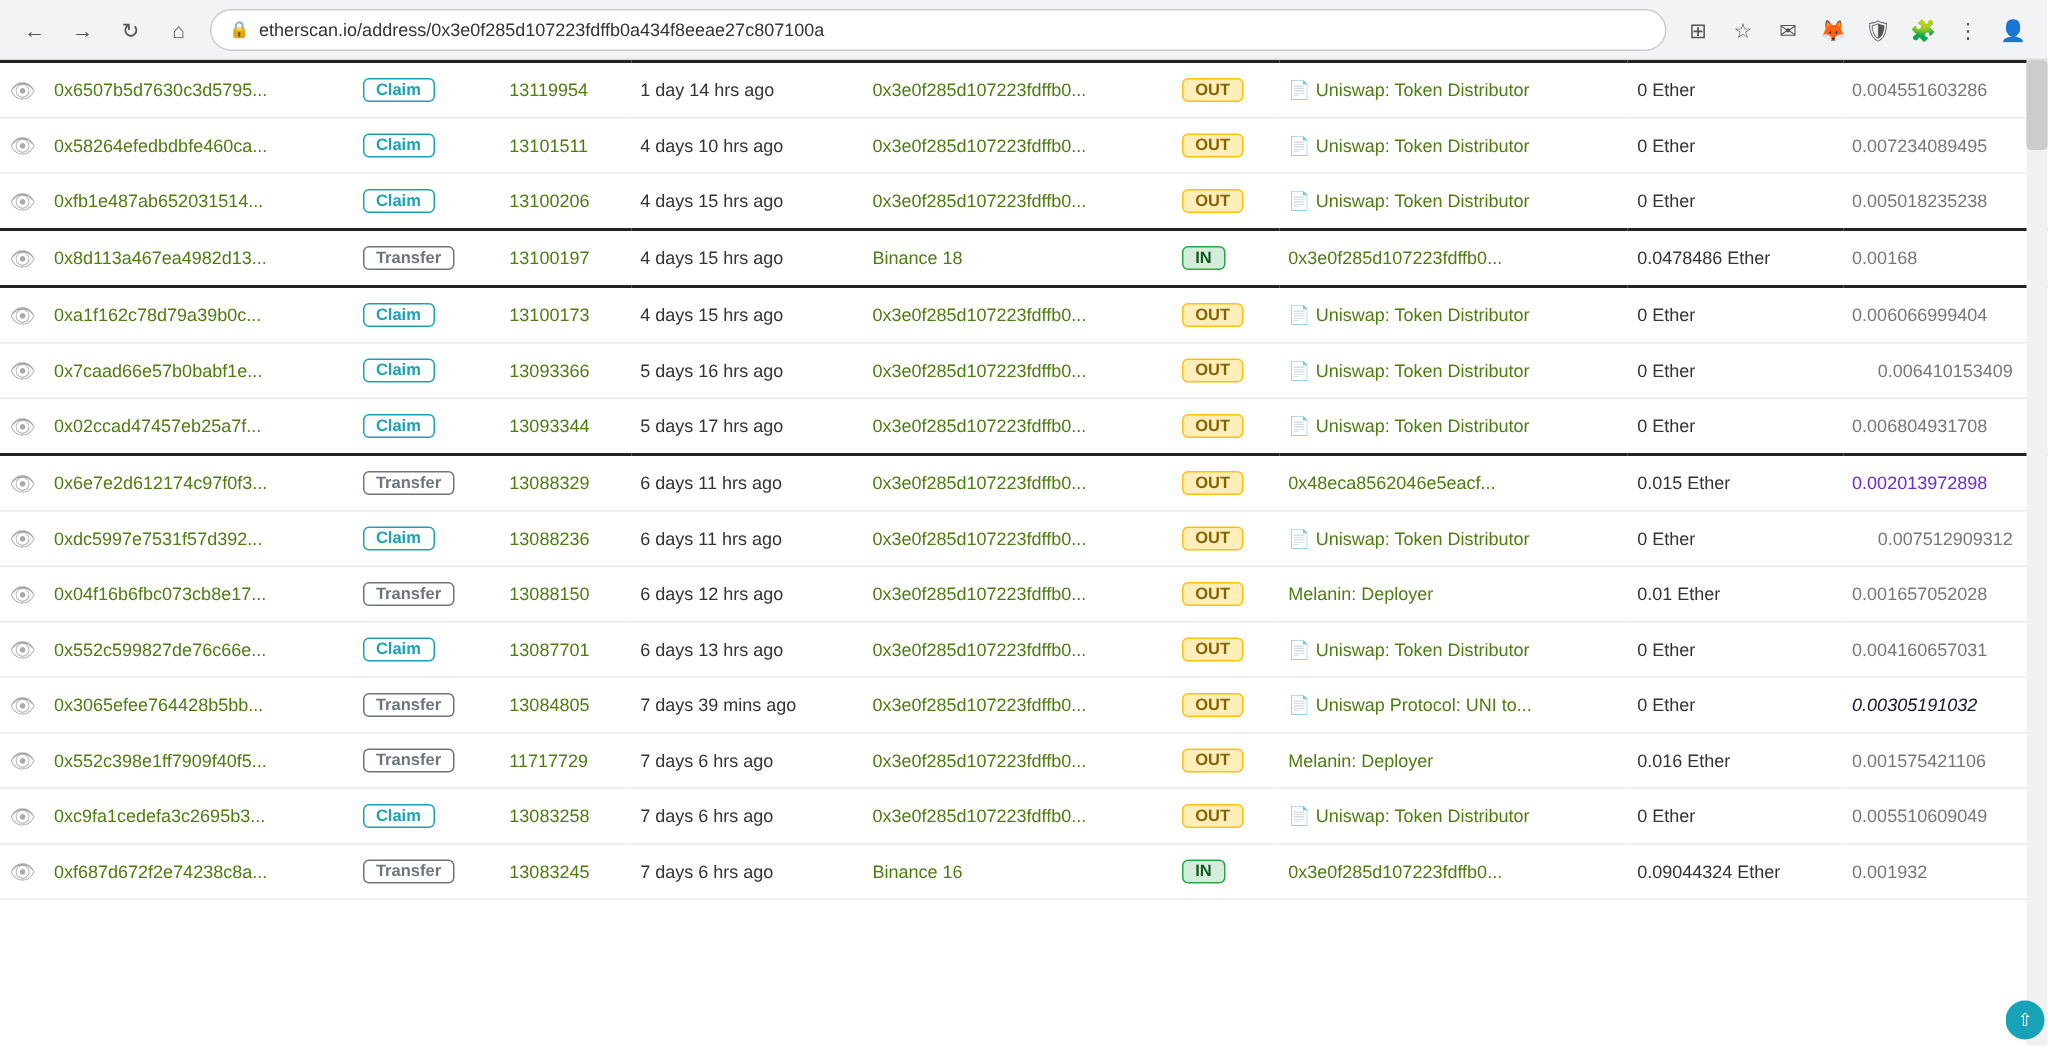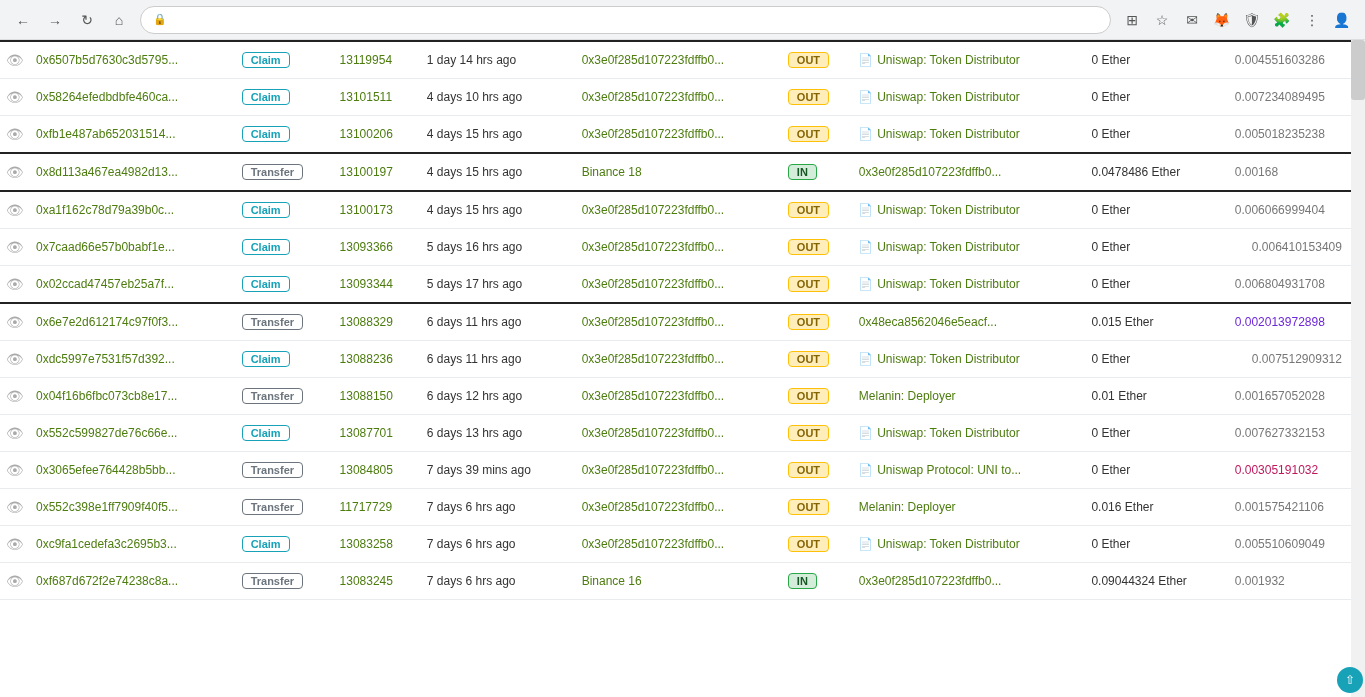--- a/index.html
+++ b/index.html
@@ -188,20 +188,21 @@
 
 <div class="browser-bar">
   <div class="browser-nav">
     <button class="nav-btn">←</button>
     <button class="nav-btn">→</button>
     <button class="nav-btn">↻</button>
     <button class="nav-btn">⌂</button>
   </div>
   <div class="address-bar">
     <span class="lock-icon">🔒</span>
+    <span>etherscan.io/address/0x3e0f285d107223fdffb0a434f8eeae27c807100a</span>
   </div>
   <div class="browser-icons">
     <button class="browser-icon-btn">⊞</button>
     <button class="browser-icon-btn">☆</button>
     <button class="browser-icon-btn">✉</button>
     <button class="browser-icon-btn">🦊</button>
     <button class="browser-icon-btn">🛡</button>
     <button class="browser-icon-btn">🧩</button>
     <button class="browser-icon-btn">⋮</button>
     <button class="browser-icon-btn">👤</button>
@@ -510,21 +511,21 @@
     </td>
     <td><a class="tx-link">0x3e0f285d107223fdffb0...</a></td>
     <td>
       <span class="dir-badge dir-out">OUT</span>
     </td>
     <td><span style="color:#555;">📄</span> <a class="tx-link">Uniswap: Token Distributor</a></td>
     <td>
       <span>0 Ether</span>
     </td>
     <td style="color:#777;">
-      <span>0.007627332153</span>
+      <span>0.004160657031</span>
     </td>
   </tr>
           <tr>
     <td class="eye-col">
       <span class="eye-icon">👁</span>
     </td>
     <td>
       <a class="tx-link">0x3065efee764428b5bb...</a>
     </td>
     <td>
@@ -537,21 +538,21 @@
       <span>7 days 39 mins ago</span>
     </td>
     <td><a class="tx-link">0x3e0f285d107223fdffb0...</a></td>
     <td>
       <span class="dir-badge dir-out">OUT</span>
     </td>
     <td><span style="color:#555;">📄</span> <a class="tx-link">Uniswap Protocol: UNI to...</a></td>
     <td>
       <span>0 Ether</span>
     </td>
-    <td style="color:#be185d;">
+    <td style="color:#0f172a;font-style:italic;">
       <span>0.00305191032</span>
     </td>
   </tr>
           <tr>
     <td class="eye-col">
       <span class="eye-icon">👁</span>
     </td>
     <td>
       <a class="tx-link">0x552c398e1ff7909f40f5...</a>
     </td>

